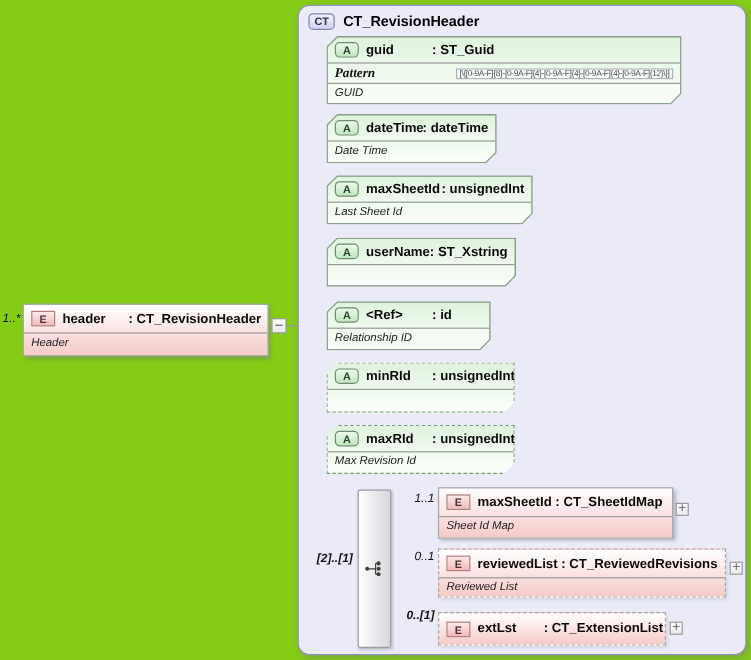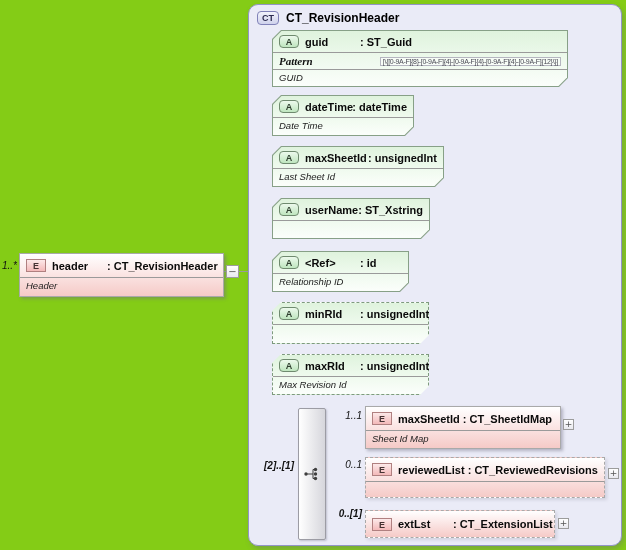--- a/index.html
+++ b/index.html
@@ -236,20 +236,21 @@
 
   <span class="card" style="left:330px; top:459px; width:32px;font-style:italic;">0..1</span>
   <div class="elem dashed" style="left:365px; top:457px; width:240px; height:41px;">
     <div class="trow">
       <span class="badge e-badge">E</span>
       <span class="nm" style="min-width:0">reviewedList</span>
       <span class="colon"> : </span>
       <span class="tp">CT_ReviewedRevisions</span>
     </div>
     <div class="sep"></div>
+    <div class="ann">Reviewed List</div>
   </div>
   <div class="toggle plus-btn" style="left:608px; top:468px;">+</div>
 
   <span class="card b" style="left:322px; top:508px; width:40px;">0..[1]</span>
   <div class="elem dashed oneline" style="left:365px; top:510px; width:190px; height:28px;">
     <div class="trow">
       <span class="badge e-badge">E</span>
       <span class="nm">extLst</span>
       <span class="colon"> : </span>
       <span class="tp">CT_ExtensionList</span>

